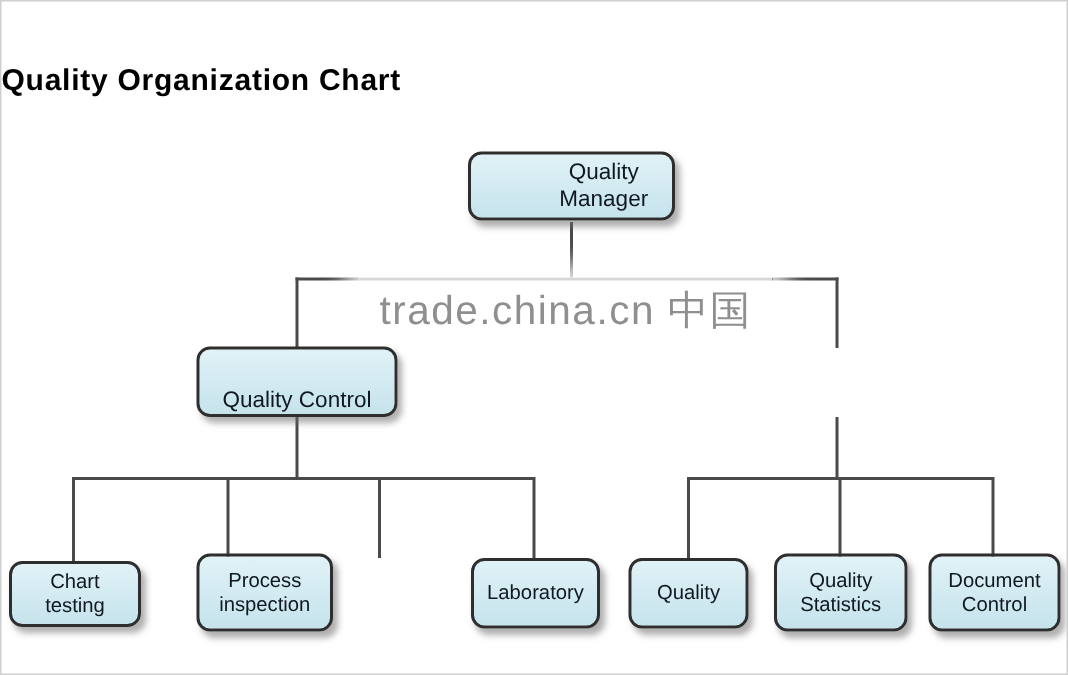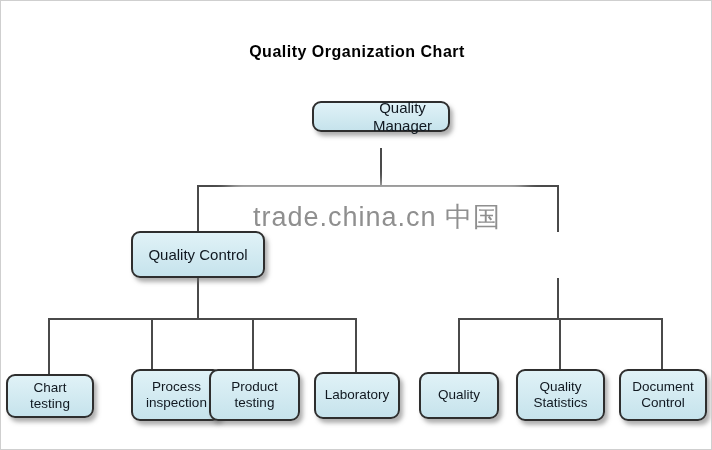--- a/index.html
+++ b/index.html
@@ -8,54 +8,54 @@
     width:712px;height:450px;
     background:#ffffff;
     border:1px solid #cfcfcf;
     box-sizing:border-box;
     overflow:hidden;
     font-family:"Liberation Sans", sans-serif;
   }
   .chart-title{
     position:absolute;
     left:0;top:42px;width:712px;
-    text-align:center;
-    font-size:16px;
+    text-align:left;
+    font-size:20px;
     font-weight:700;
     color:#000000;
     letter-spacing:0.5px;
   }
   .node{
     position:absolute;
     display:flex;
     align-items:center;
     justify-content:center;
     text-align:center;
     background:linear-gradient(180deg,#e0f2f7 0%,#c6e3ec 100%);
     border:2px solid #2e2e2e;
     border-radius:9px;
     box-shadow:3px 4px 4px rgba(110,110,110,0.55);
     color:#101820;
     box-sizing:border-box;
     z-index:3;
     line-height:1.2;
   }
   .node.lvl1{font-size:15px;}
-  .node.lvl2{font-size:15px;}
+  .node.lvl2{font-size:15px;align-items:flex-end;}
   .node.leaf{font-size:13.5px;padding:2px 4px;}
   .line{
     position:absolute;
     background:#4a4a4a;
     z-index:1;
   }
   .line.h{height:2px;}
   .line.v{width:2px;}
   .watermark{
     position:absolute;
-    left:238px;top:194px;
+    left:238px;top:184px;
     padding:4px 14px;
     font-size:27px;
     color:#8f8f8f;
     letter-spacing:1px;
     background:rgba(255,255,255,0.78);
     box-shadow:0 0 14px 10px rgba(255,255,255,0.85);
     z-index:2;
     white-space:nowrap;
   }
 </style>
@@ -79,36 +79,33 @@
   <div class="line v" style="left:354px;top:317px;height:56px;"></div>
 
   <div class="line v" style="left:556px;top:277px;height:41px;"></div>
   <div class="line h" style="left:457px;top:317px;width:204px;"></div>
   <div class="line v" style="left:457px;top:317px;height:56px;"></div>
   <div class="line v" style="left:558px;top:317px;height:54px;"></div>
   <div class="line v" style="left:660px;top:317px;height:54px;"></div>
 
   <div class="watermark">trade.china.cn 中国</div>
 
-  <div class="node lvl1" style="left:311px;top:100px;width:138px;height:31px;padding-left:43px;">
+  <div class="node lvl1" style="left:311px;top:100px;width:138px;height:46px;padding-left:43px;">
     <span>Quality Manager</span>
   </div>
 
   <div class="node lvl2" style="left:130px;top:230px;width:134px;height:47px;">
     <span>Quality Control</span>
   </div>
 
   <div class="node leaf" style="left:5px;top:373px;width:88px;height:44px;">
     <span>Chart testing</span>
   </div>
   <div class="node leaf" style="left:106px;top:368px;width:91px;height:52px;margin-left:24px;">
     <span>Process inspection</span>
-  </div>
-  <div class="node leaf" style="left:208px;top:368px;width:91px;height:52px;">
-    <span>Product testing</span>
   </div>
   <div class="node leaf" style="left:313px;top:371px;width:86px;height:47px;text-align:right;">
     <span>Laboratory</span>
   </div>
 
   <div class="node leaf" style="left:418px;top:371px;width:80px;height:47px;">
     <span>Quality</span>
   </div>
   <div class="node leaf" style="left:515px;top:368px;width:89px;height:52px;">
     <span>Quality Statistics</span>

